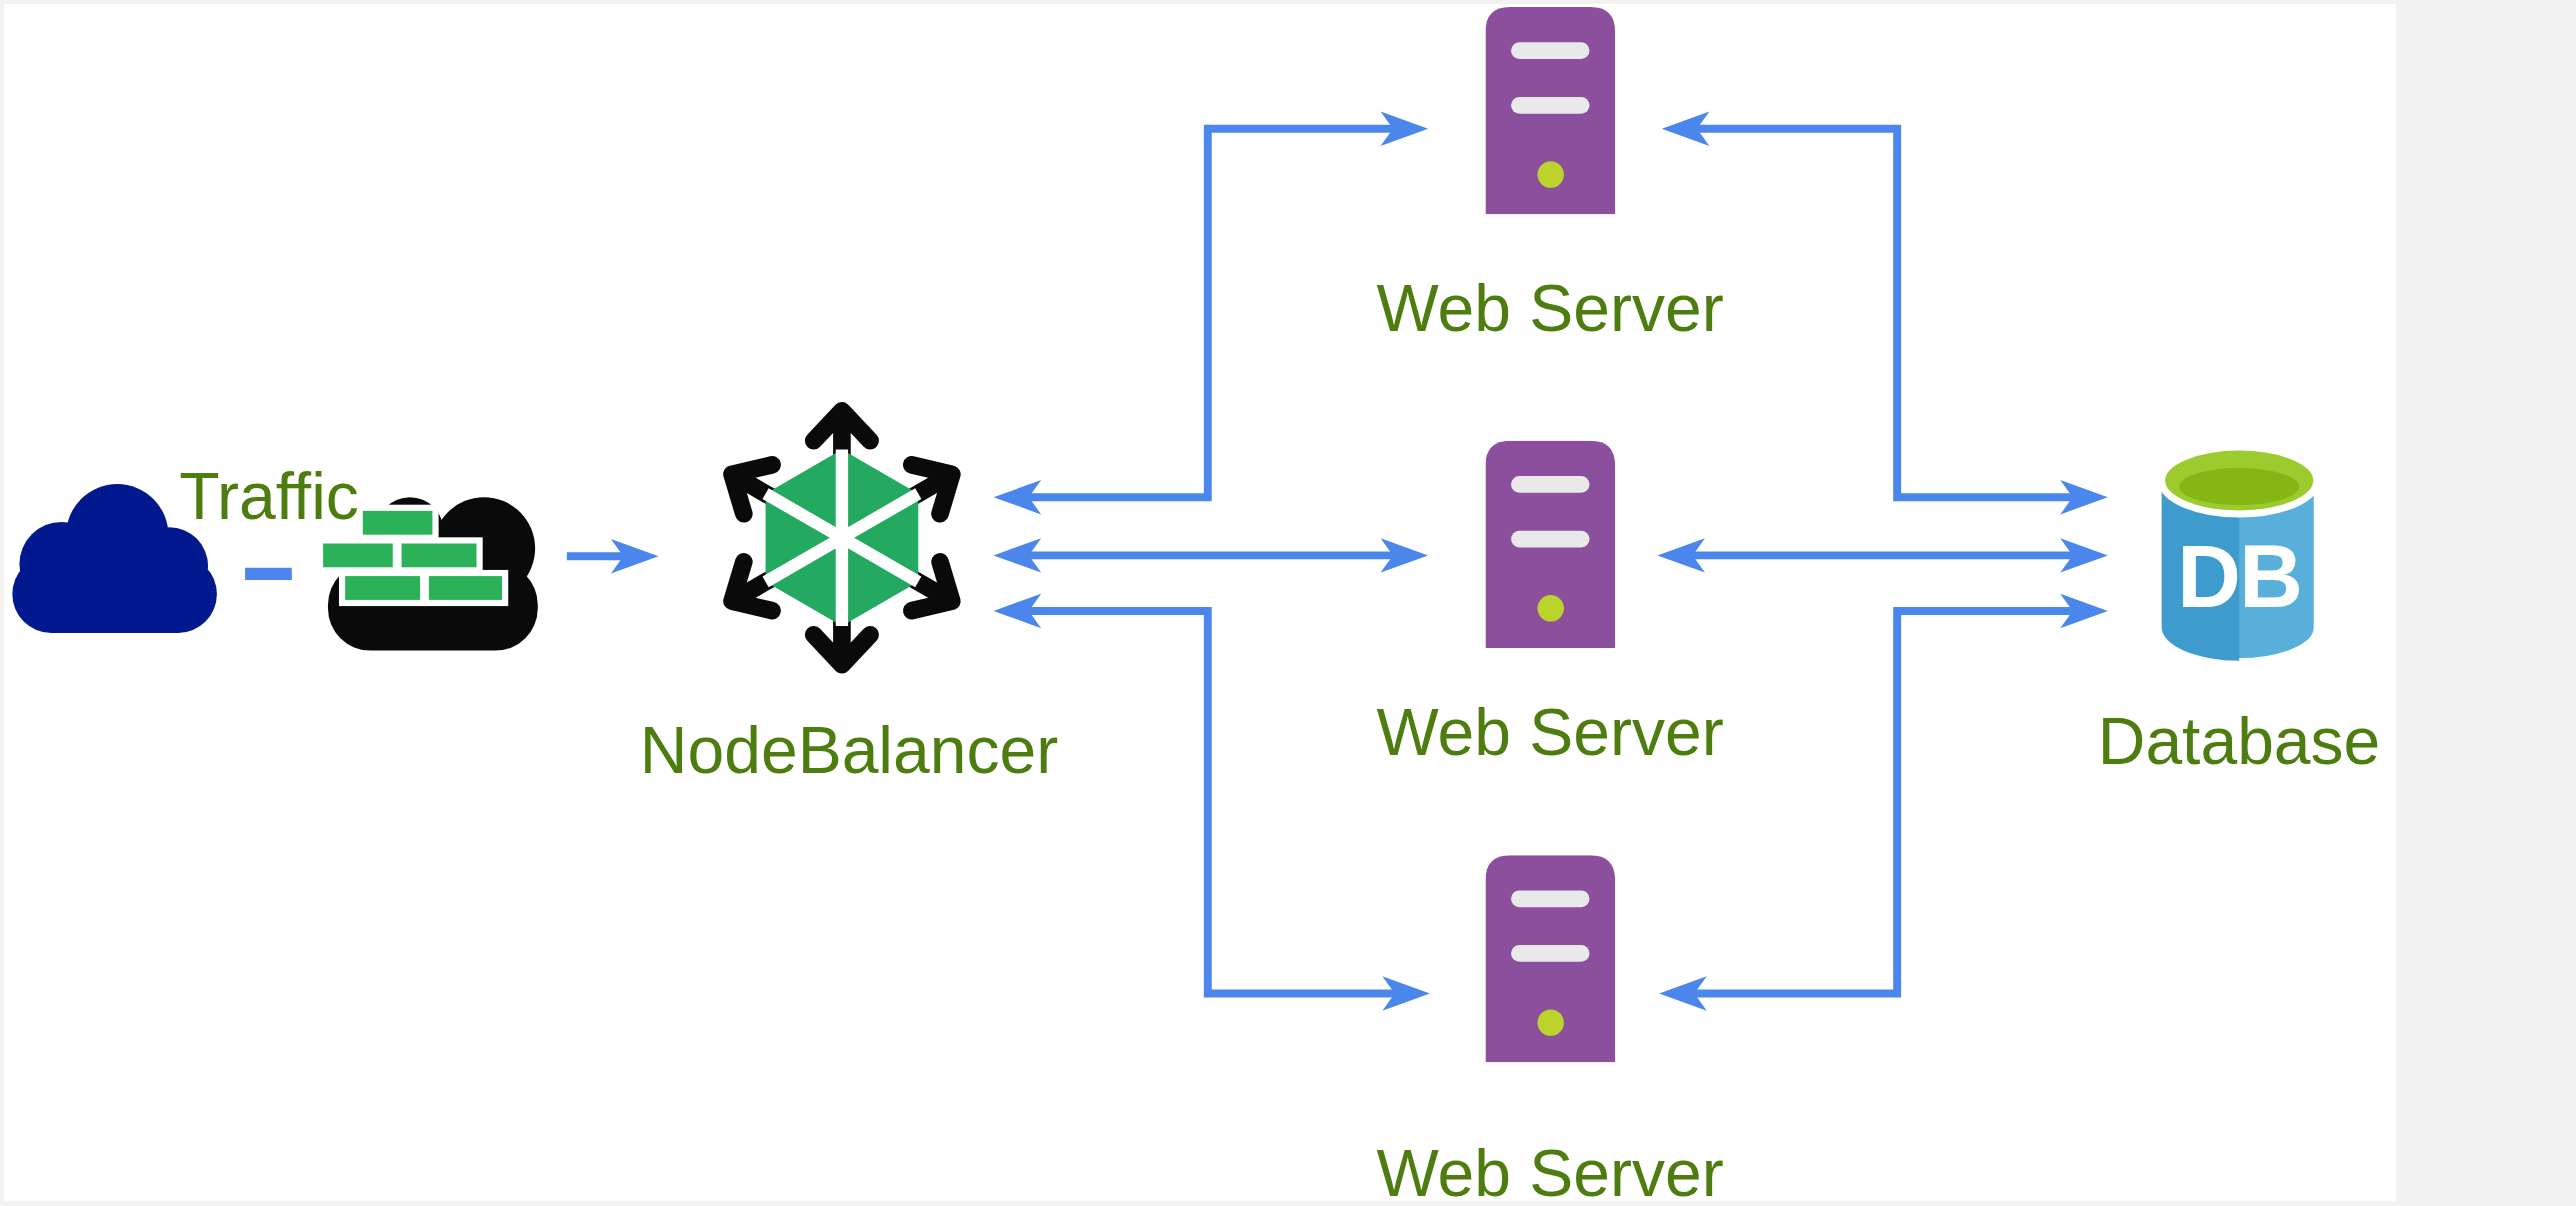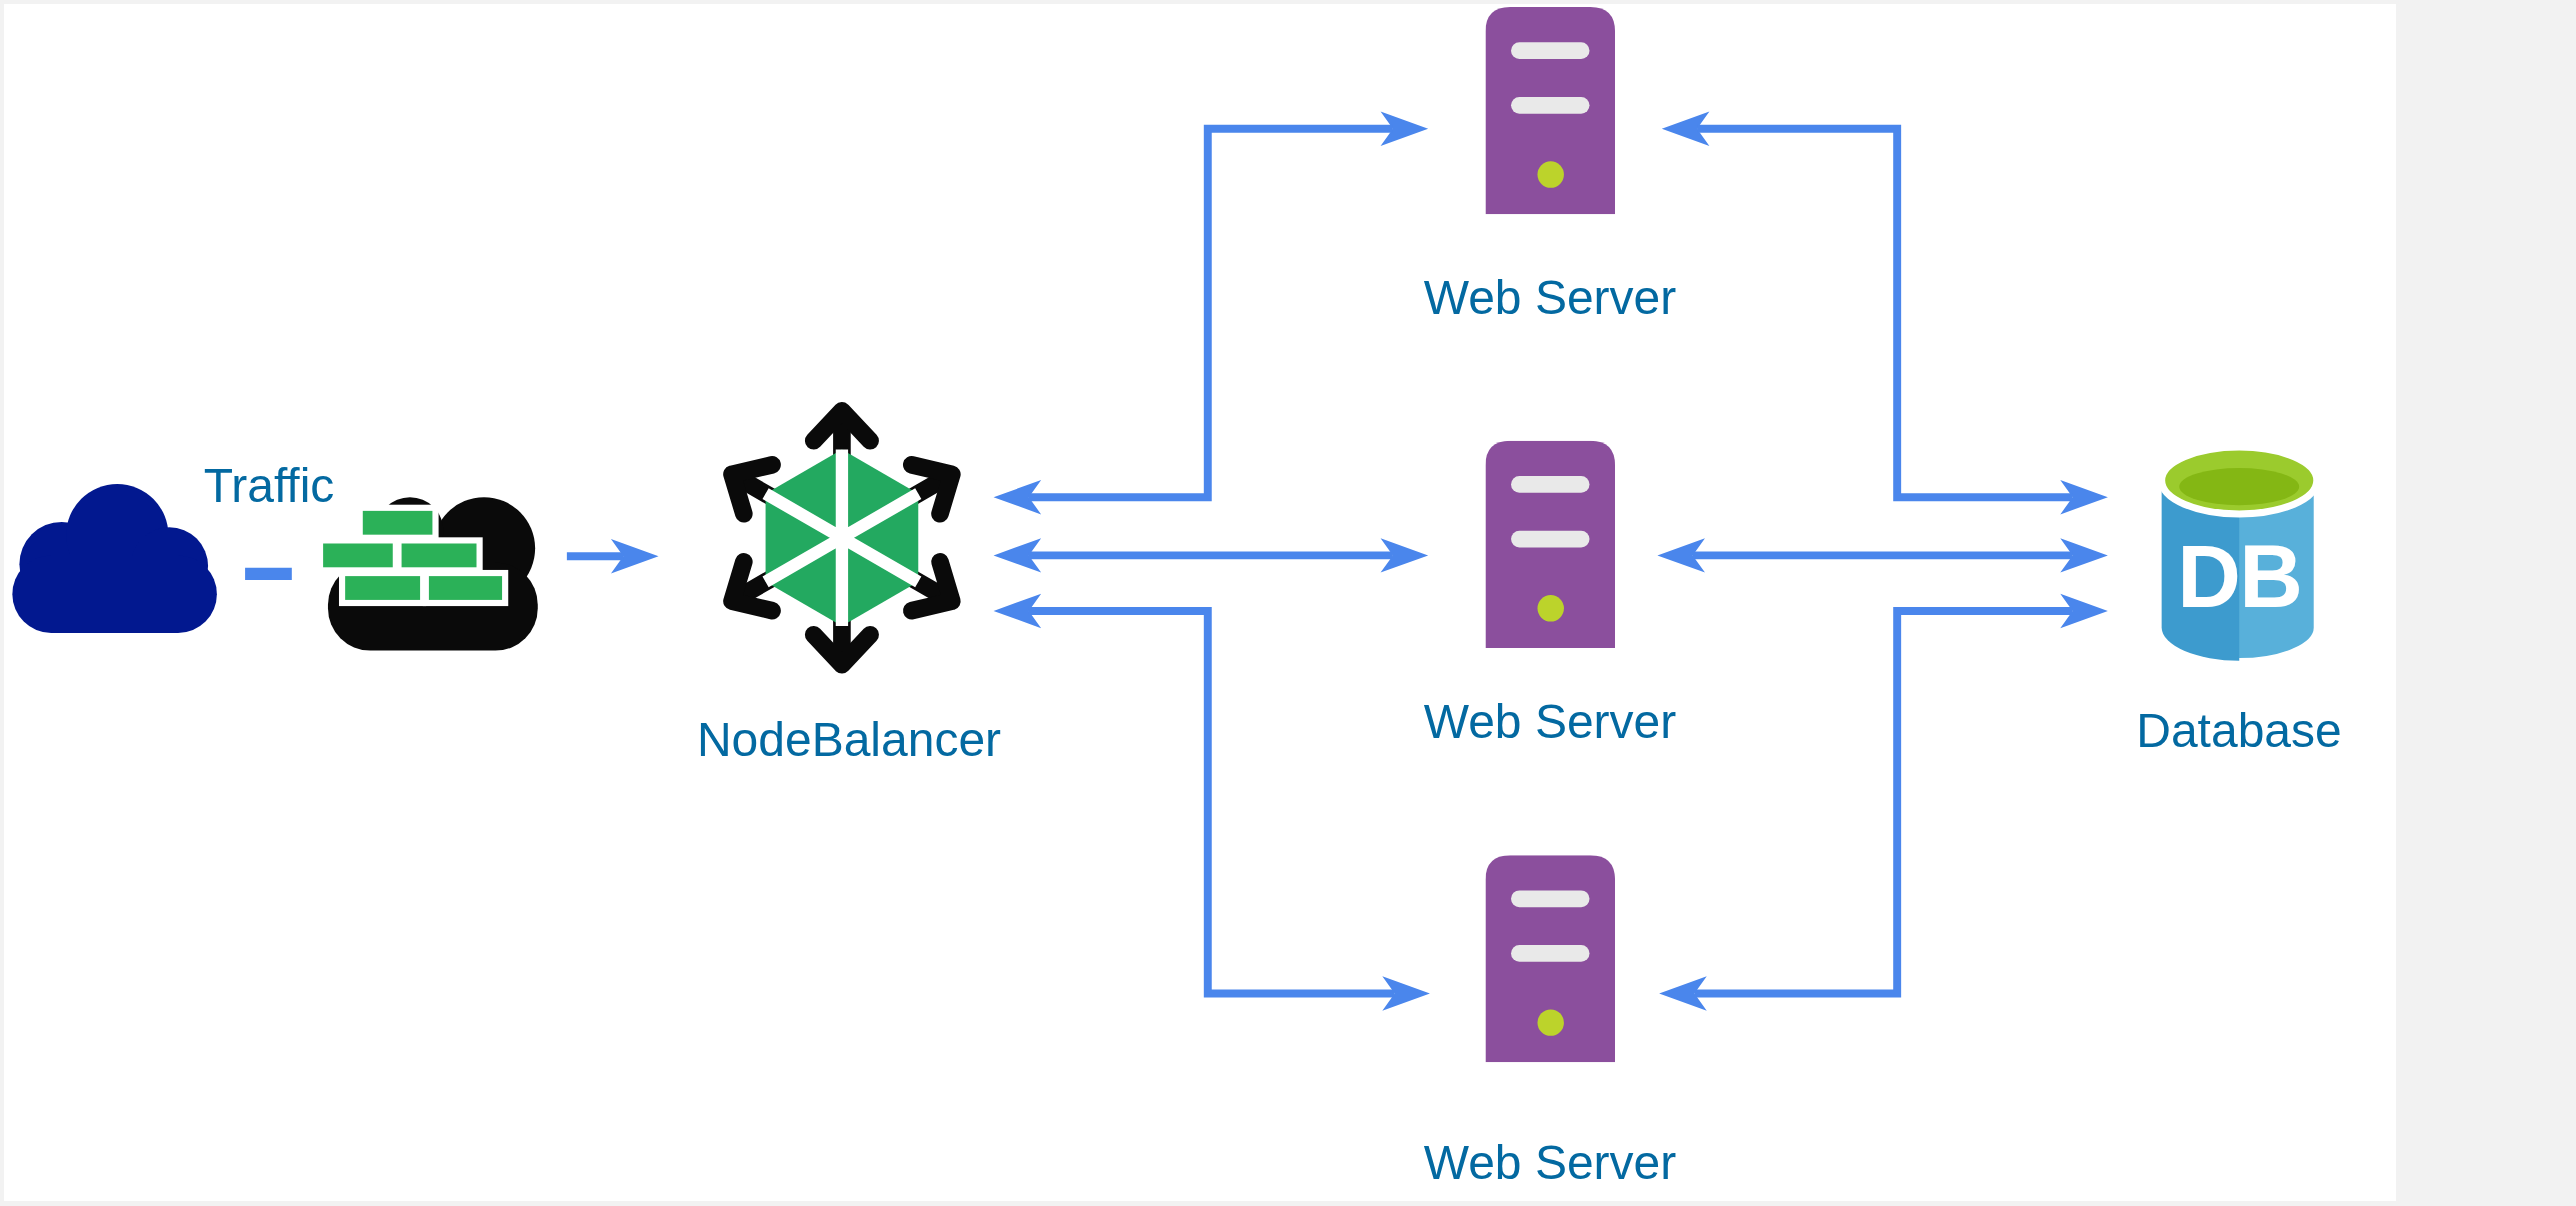--- a/index.html
+++ b/index.html
@@ -2,21 +2,21 @@
 <html style="font-size:14px"><head>
 <meta charset="utf-8">
 <title>NodeBalancer Architecture Diagram</title>
 <style>
   html,body{margin:0;padding:0;background:#F2F2F2;}
   #canvas{position:relative;width:2576px;height:1206px;background:#F2F2F2;overflow:hidden;
           font-family:"Liberation Sans",sans-serif;}
   #content-area{position:absolute;left:4.4px;top:3.5px;width:2392px;height:1197px;background:#FFFFFF;}
   #diagram-svg{position:absolute;left:0;top:0;width:2576px;height:1206px;}
   .node-label{position:absolute;transform:translateX(-50%);white-space:nowrap;
-              font-size:48px;line-height:1.1;color:#0369a1;}
+              font-size:66px;line-height:1.1;color:#4d7c0f;}
   .db-text{font-family:"Liberation Sans",sans-serif;font-weight:bold;font-size:100px;
            letter-spacing:-2px;fill:#FFFFFF;}
 </style>
 </head>
 <body>
 
 <div id="canvas">
   <div id="content-area"></div>
 
   <svg id="diagram-svg" viewBox="0 0 2922 1368">

